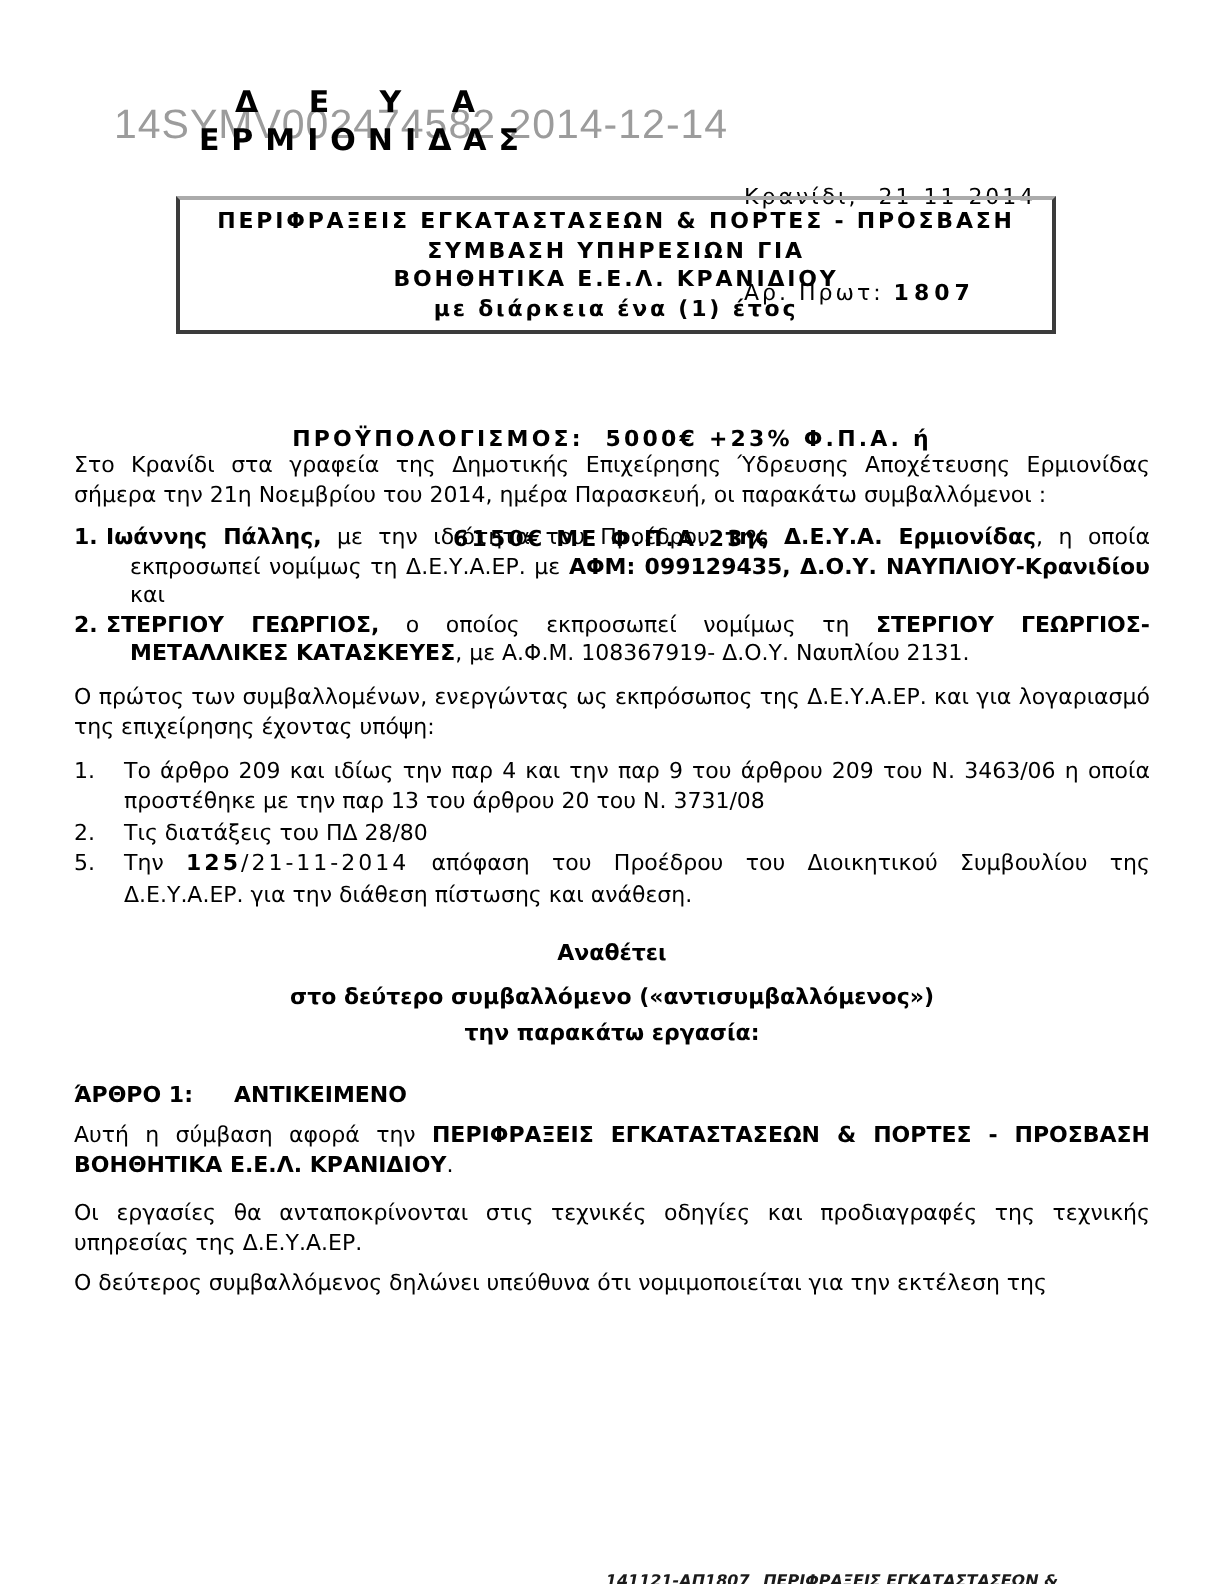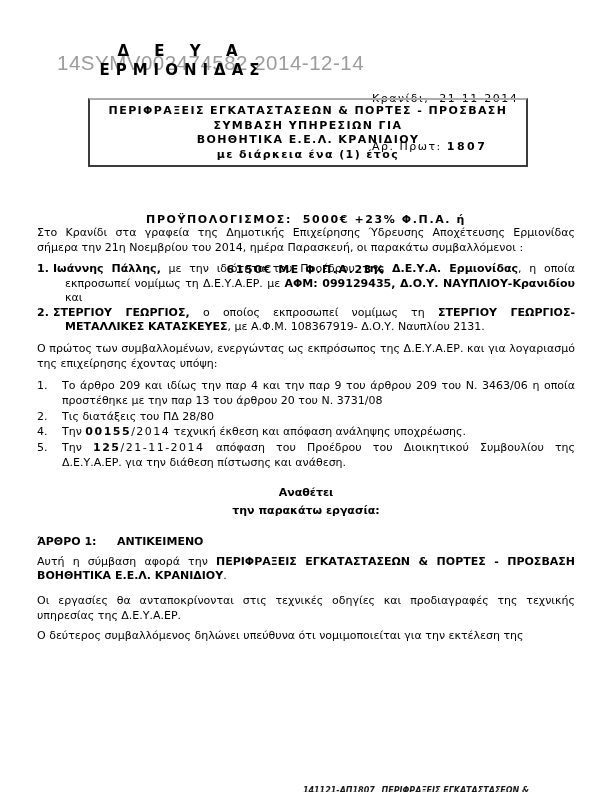--- a/index.html
+++ b/index.html
@@ -121,25 +121,25 @@
       <div class="party-item"><span class="num">1.</span><span><span class="b">Ιωάννης  Πάλλης,</span><span> με την ιδιότητα του Προέδρου </span><span class="b">της Δ.Ε.Υ.Α. Ερμιονίδας</span><span>, η οποία εκπροσωπεί νομίμως τη Δ.Ε.Υ.Α.ΕΡ. με </span><span class="b">ΑΦΜ: 099129435, Δ.Ο.Υ. ΝΑΥΠΛΙΟΥ-Κρανιδίου</span><span> και</span></span></div>
       <div class="party-item"><span class="num">2.</span><span><span class="b">ΣΤΕΡΓΙΟΥ ΓΕΩΡΓΙΟΣ,</span><span> ο οποίος εκπροσωπεί νομίμως τη </span><span class="b">ΣΤΕΡΓΙΟΥ ΓΕΩΡΓΙΟΣ-ΜΕΤΑΛΛΙΚΕΣ ΚΑΤΑΣΚΕΥΕΣ</span><span>, με Α.Φ.Μ. 108367919- Δ.Ο.Υ. Ναυπλίου 2131.</span></span></div>
     </div>
 
 
     <div class="p-first just">Ο πρώτος των συμβαλλομένων, ενεργώντας ως εκπρόσωπος της Δ.Ε.Υ.Α.ΕΡ. και για λογαριασμό της επιχείρησης έχοντας υπόψη:</div>
 
     <div class="legal">
       <div class="legal-item"><span class="num">1.</span><span><span>Το άρθρο 209 και ιδίως την παρ 4 και την παρ 9 του άρθρου 209 του Ν. 3463/06 η οποία προστέθηκε με την παρ 13 του άρθρου 20 του Ν. 3731/08</span></span></div>
       <div class="legal-item"><span class="num">2.</span><span><span>Τις διατάξεις του ΠΔ 28/80</span></span></div>
-      <div class="legal-item"><span class="num">4.</span><span><span>Την </span><span class="b sp">00155</span><span class="sp">/2014</span><span> τεχνική έκθεση και απόφαση ανάληψης υποχρέωσης.</span></span></div>
       <div class="legal-item"><span class="num">5.</span><span><span>Την </span><span class="b sp">125</span><span class="sp">/21-11-2014</span><span> απόφαση του Προέδρου του Διοικητικού Συμβουλίου της Δ.Ε.Υ.Α.ΕΡ. για την διάθεση πίστωσης και ανάθεση.</span></span></div>
     </div>
 
     <div class="c-line c-verb">Αναθέτει</div>
+    <div class="c-line c-to">στο δεύτερο συμβαλλόμενο («αντισυμβαλλόμενος»)</div>
     <div class="c-line c-work">την παρακάτω εργασία:</div>
 
     <div class="h-article"><span class="article-label">ΆΡΘΡΟ 1:</span><span>ΑΝΤΙΚΕΙΜΕΝΟ</span></div>
 
     <div class="p-a1 just"><span>Αυτή η σύμβαση αφορά την </span><span class="b">ΠΕΡΙΦΡΑΞΕΙΣ ΕΓΚΑΤΑΣΤΑΣΕΩΝ &amp; ΠΟΡΤΕΣ - ΠΡΟΣΒΑΣΗ ΒΟΗΘΗΤΙΚΑ Ε.Ε.Λ. ΚΡΑΝΙΔΙΟΥ</span><span>.</span></div>
     <div class="p-a2 just">Οι εργασίες θα ανταποκρίνονται στις τεχνικές οδηγίες και προδιαγραφές της  τεχνικής υπηρεσίας της Δ.Ε.Υ.Α.ΕΡ.</div>
     <div class="p-a3 just">Ο δεύτερος συμβαλλόμενος δηλώνει υπεύθυνα ότι νομιμοποιείται για την εκτέλεση της</div>
 
   </div>
 

